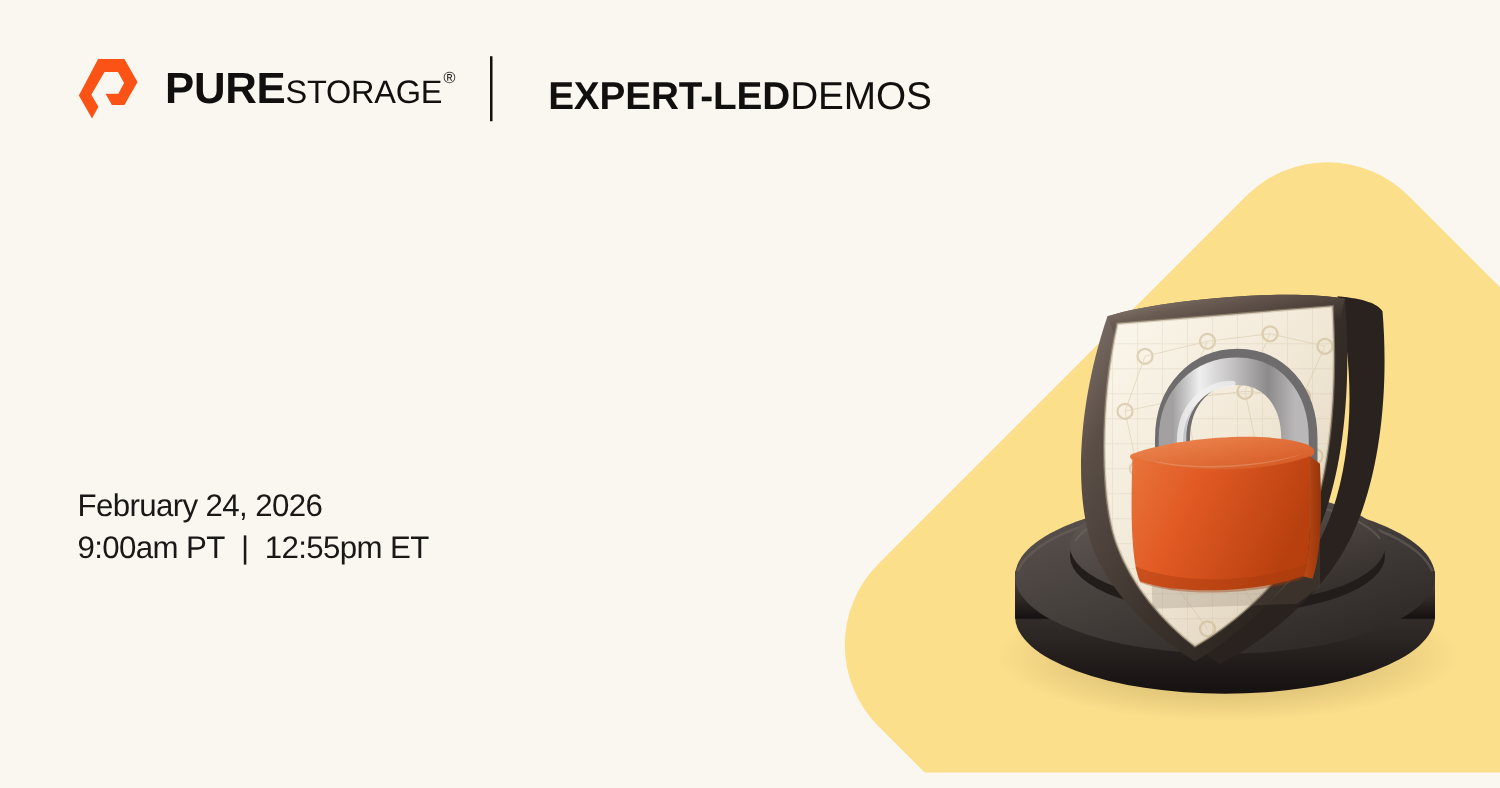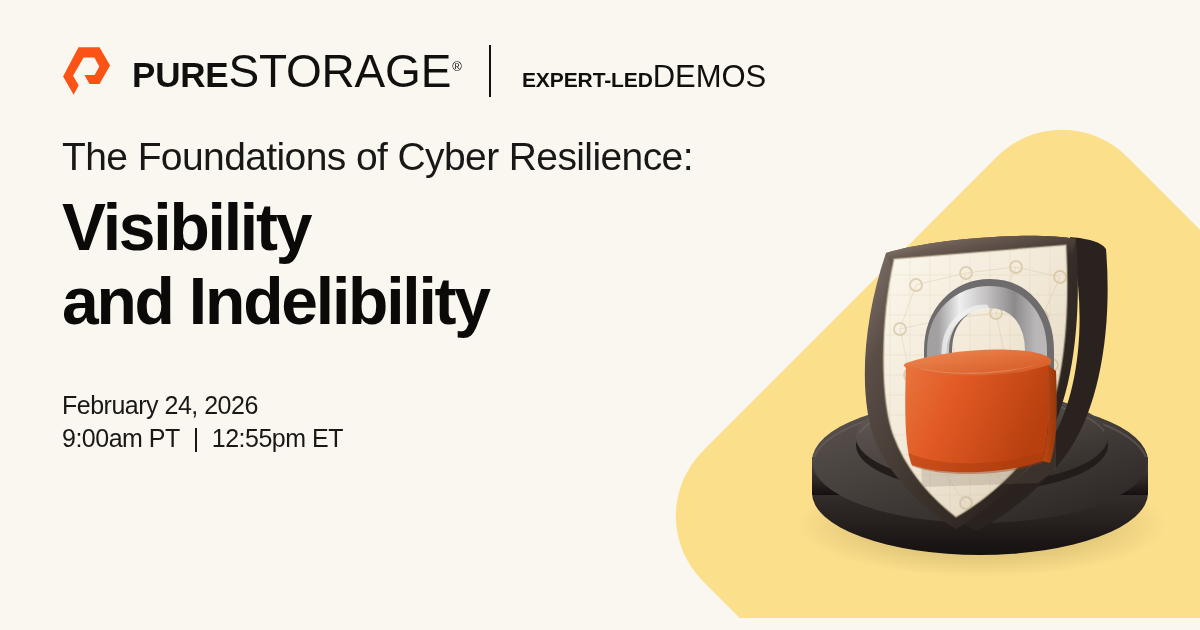--- a/index.html
+++ b/index.html
@@ -63,21 +63,21 @@
     align-items: baseline;
     color: #12100E;
     letter-spacing: 0.2px;
   }
   .wm-bold {
     font-size: 35px;
     font-weight: 700;
     letter-spacing: -0.2px;
   }
   .wm-light {
-    font-size: 46px;
+    font-size: 26px;
     font-weight: 300;
     letter-spacing: -0.2px;
   }
   .wm-reg {
     font-size: 13px;
     font-weight: 400;
     position: relative;
     top: -16px;
     left: 1px;
   }
@@ -87,23 +87,24 @@
     background: #12100E;
     margin: 0 31px 0 28px;
     flex: 0 0 auto;
   }
   .series {
     display: flex;
     align-items: baseline;
     color: #12100E;
   }
   .sr-bold {
-    font-size: 21px;
+    font-size: 31px;
     font-weight: 700;
     letter-spacing: -0.1px;
+    margin-left: 14px;
   }
   .sr-light {
     font-size: 31px;
     font-weight: 300;
     letter-spacing: -0.1px;
     margin-top: 12px;
   }
 
   
   .copy {
@@ -179,27 +180,20 @@
     </div>
 
     <div class="divider"></div>
 
     <div class="series">
       <span class="sr-bold">EXPERT-LED</span>
         <span class="sr-light">DEMOS</span>
     </div>
   </div>
 
-  <div class="copy">
-    <p class="eyebrow">The Foundations of Cyber Resilience:</p>
-    <h1 class="title">
-      <span class="line">Visibility</span>
-      <span class="line">and Indelibility</span>
-    </h1>
-  </div>
 
   <div class="when">
     <span class="line">February 24, 2026</span>
     <span class="line"><span>9:00am PT</span><span class="sep">|</span><span>12:55pm ET</span></span>
   </div>
 
   <svg class="illustration" viewBox="0 0 420 360" aria-hidden="true">
     <defs>
       <linearGradient id="gBaseOuter" x1="0" y1="0" x2="1" y2="0.55">
         <stop offset="0%" stop-color="#困" stop-opacity="0"></stop>

